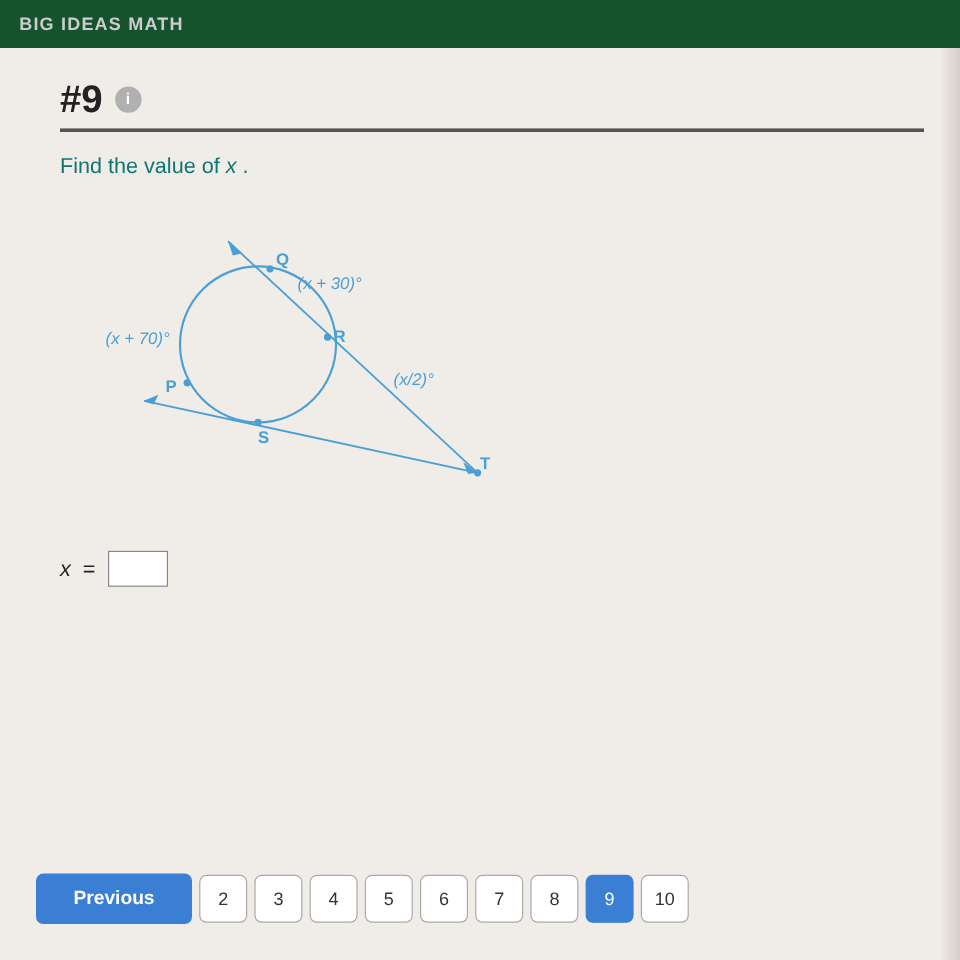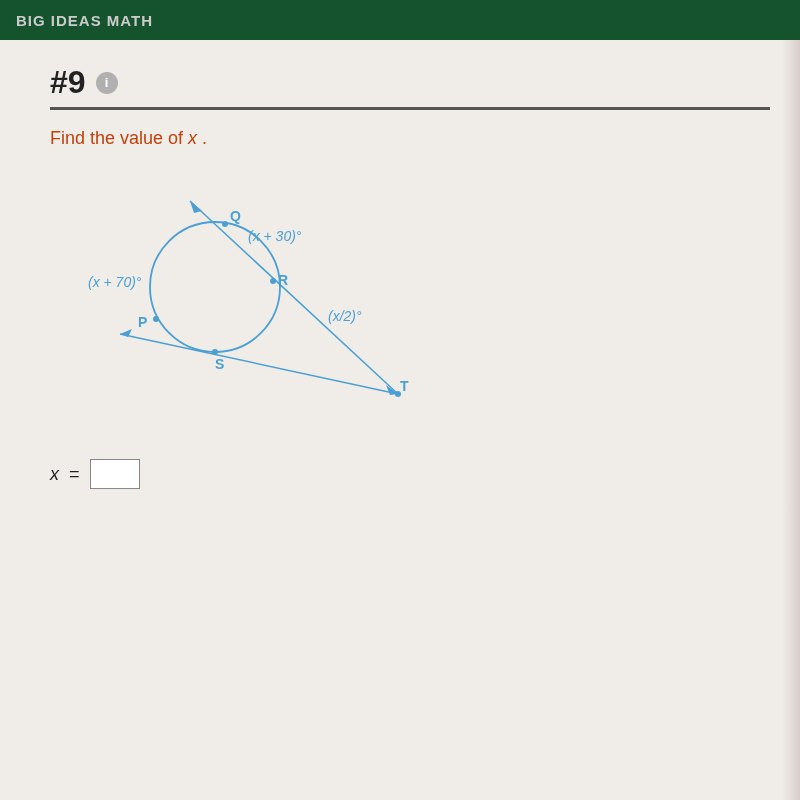--- a/index.html
+++ b/index.html
@@ -66,21 +66,21 @@
     .divider {
       height: 3px;
       background: #555;
       margin-bottom: 18px;
       width: 100%;
     }
 
     
     .problem-text {
       font-size: 18px;
-      color: #c2410c;
+      color: #0f766e;
       margin-bottom: 20px;
     }
     .problem-text em {
       font-style: italic;
     }
 
     
     .diagram-area {
       width: 380px;
       height: 260px;
@@ -228,16 +228,28 @@
       <polygon points="338,225 326,216 330,226" fill="#4a9fd4"></polygon>
     </svg>
   </div>
 
   <div class="answer-row">
     <span class="answer-label">x</span>
     <span class="answer-equals">=</span>
     <input class="answer-input" type="text" placeholder="" style="">
   </div>
 
+  <div class="nav-bar">
+    <button class="nav-prev-btn">Previous</button>
+    <button class="nav-page-btn">2</button>
+    <button class="nav-page-btn">3</button>
+    <button class="nav-page-btn">4</button>
+    <button class="nav-page-btn">5</button>
+    <button class="nav-page-btn">6</button>
+    <button class="nav-page-btn">7</button>
+    <button class="nav-page-btn">8</button>
+    <button class="nav-page-btn active">9</button>
+    <button class="nav-page-btn">10</button>
+  </div>
 
 </div>
 
 <div class="right-shadow"></div>
 
 </body></html>

